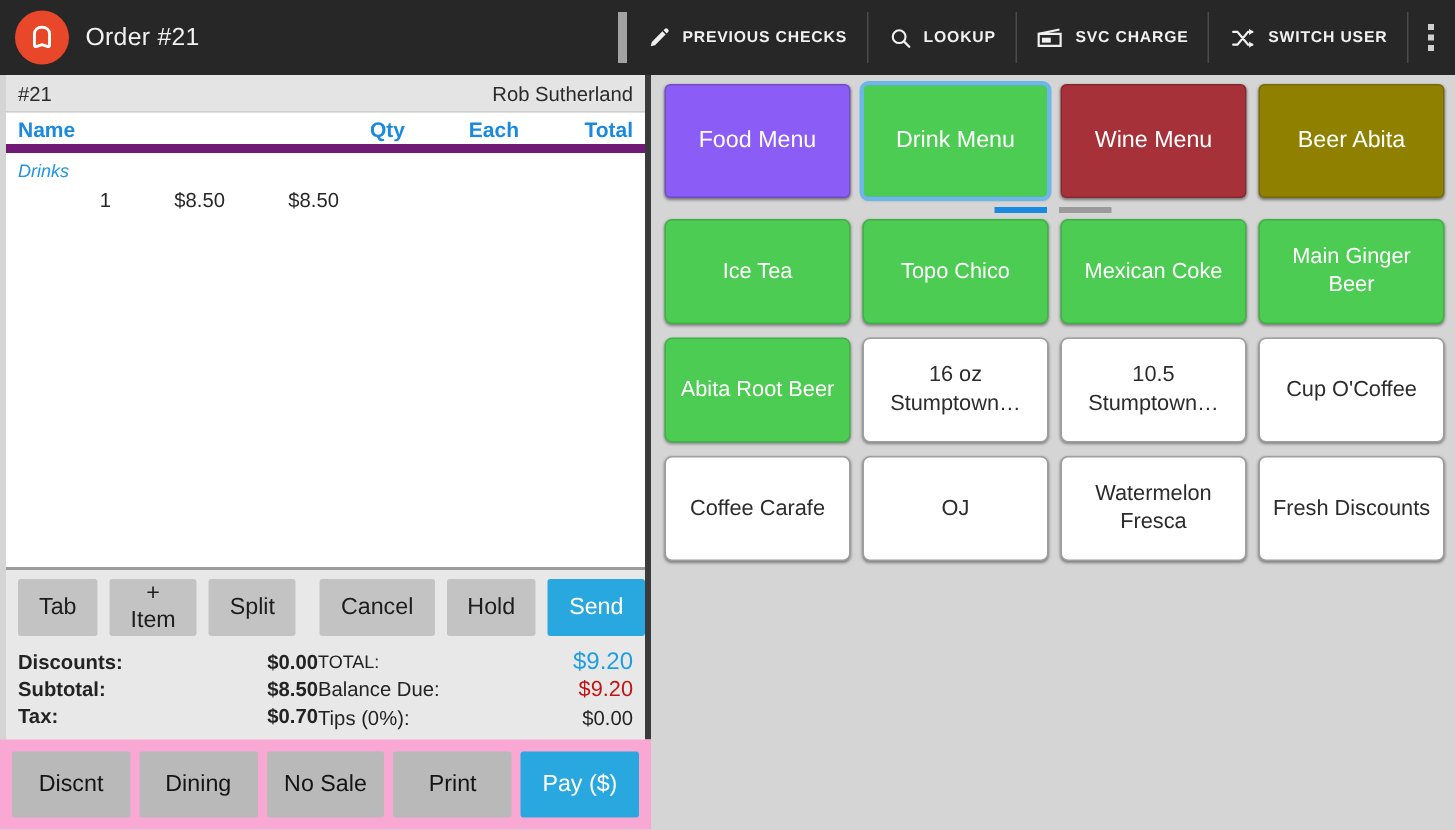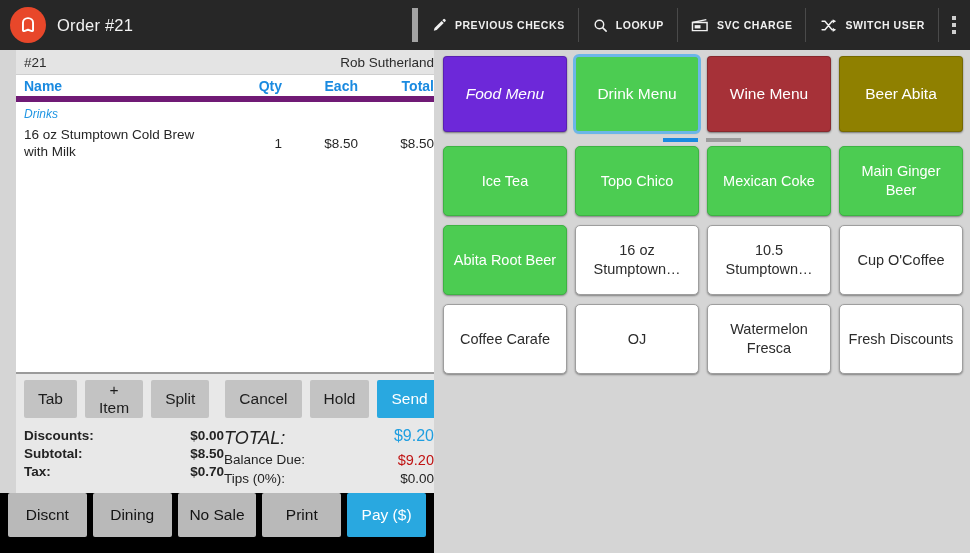--- a/index.html
+++ b/index.html
@@ -38,21 +38,21 @@
   .tb-item:first-child { border-left: 6px solid #a3a3a3; }
   .tb-icon { display: flex; align-items: center; justify-content: center; }
   .overflow {
     padding: 0 14px 0 13px; display: flex; flex-direction: column; gap: 3px;
     align-items: center; justify-content: center; height: 34px;
   }
   .overflow i { display: block; width: 4px; height: 4px; background: #cfcfcf; }
 
   
   .check-panel {
-    position: absolute; left: 16px; top: 50px; width: 430px; height: 443px;
+    position: absolute; left: 4px; top: 50px; width: 430px; height: 443px;
     background: #ffffff;
     border-right: 4px solid #3a3a3a;
     display: flex; flex-direction: column;
   }
   .check-head {
     height: 25px; background: #e4e4e4;
     display: flex; align-items: center; justify-content: space-between;
     padding: 0 8px; font-size: 13.5px; color: #2b2b2b;
     border-bottom: 1px solid #cfcfcf;
   }
@@ -99,27 +99,27 @@
     display: flex; font-size: 13.5px; color: #232323;
   }
   .tot-col { display: flex; flex-direction: column; gap: 3px; }
   .tot-col.left { width: 200px; font-weight: bold; }
   .tot-col.right { flex: 1; }
   .tot-line { display: flex; justify-content: space-between; }
   .tot-line .lbl { color: #232323; }
   .tot-line .val { color: #232323; }
   .val.blue { color: #1e9ee0; font-size: 16px; line-height: 15px; }
   .val.red  { color: #c01414; font-size: 14.5px; }
-  .lbl.big  { font-size: 18px; font-style: italic; }
+  .lbl.big  { font-size: 12px; }
 
   
   .bottombar {
     position: absolute; left: 0; top: 493px; width: 434px; height: 60px;
-    background: #000000;
-    display: flex; align-items: flex-start; gap: 6px; padding: 0 8px;
+    background: #f9a8d4;
+    display: flex; align-items: center; gap: 6px; padding: 0 8px;
   }
   .bbtn {
     background: #b9b9b9; color: #141414; border: none; border-radius: 2px;
     font-family: "Liberation Sans", sans-serif; font-size: 15.5px;
     height: 44px; flex: 1; display: flex; align-items: center; justify-content: center;
   }
   .bbtn.primary { background: #29a8e0; color: #fff; }
 
   
   .menu-panel {
@@ -227,21 +227,20 @@
     <div class="col-head">
       <span class="c-name">Name</span>
       <span class="c-qty">Qty</span>
       <span class="c-each">Each</span>
       <span class="c-total">Total</span>
     </div>
 
     <div class="items">
       <div class="cat-label">Drinks</div>
       <div class="item-row">
-        <span class="c-name">16 oz Stumptown Cold Brew with Milk</span>
         <span class="c-qty">1</span>
         <span class="c-each">$8.50</span>
         <span class="c-total">$8.50</span>
       </div>
     </div>
 
     <div class="actions">
       <button class="btn">Tab</button>
       <button class="btn">+ Item</button>
       <button class="btn">Split</button>
@@ -287,21 +286,21 @@
     <button class="bbtn">Discnt</button>
     <button class="bbtn">Dining</button>
     <button class="bbtn">No Sale</button>
     <button class="bbtn">Print</button>
     <button class="bbtn primary" style="background: rgb(41, 168, 224);">Pay ($)</button>
   </div>
 
   <div class="menu-panel">
 
     <div class="cat-row">
-      <div class="cat-btn" style="background: #6d28d9; font-style: italic;">
+      <div class="cat-btn" style="background: #8b5cf6;">
         <span>Food Menu</span>
       </div>
       <div class="cat-btn selected" style="background: rgb(76, 204, 82);">
         <span>Drink Menu</span>
       </div>
       <div class="cat-btn" style="background: rgb(166, 49, 56);">
         <span>Wine Menu</span>
       </div>
       <div class="cat-btn" style="background: rgb(143, 128, 0);">
         <span>Beer Abita</span>

